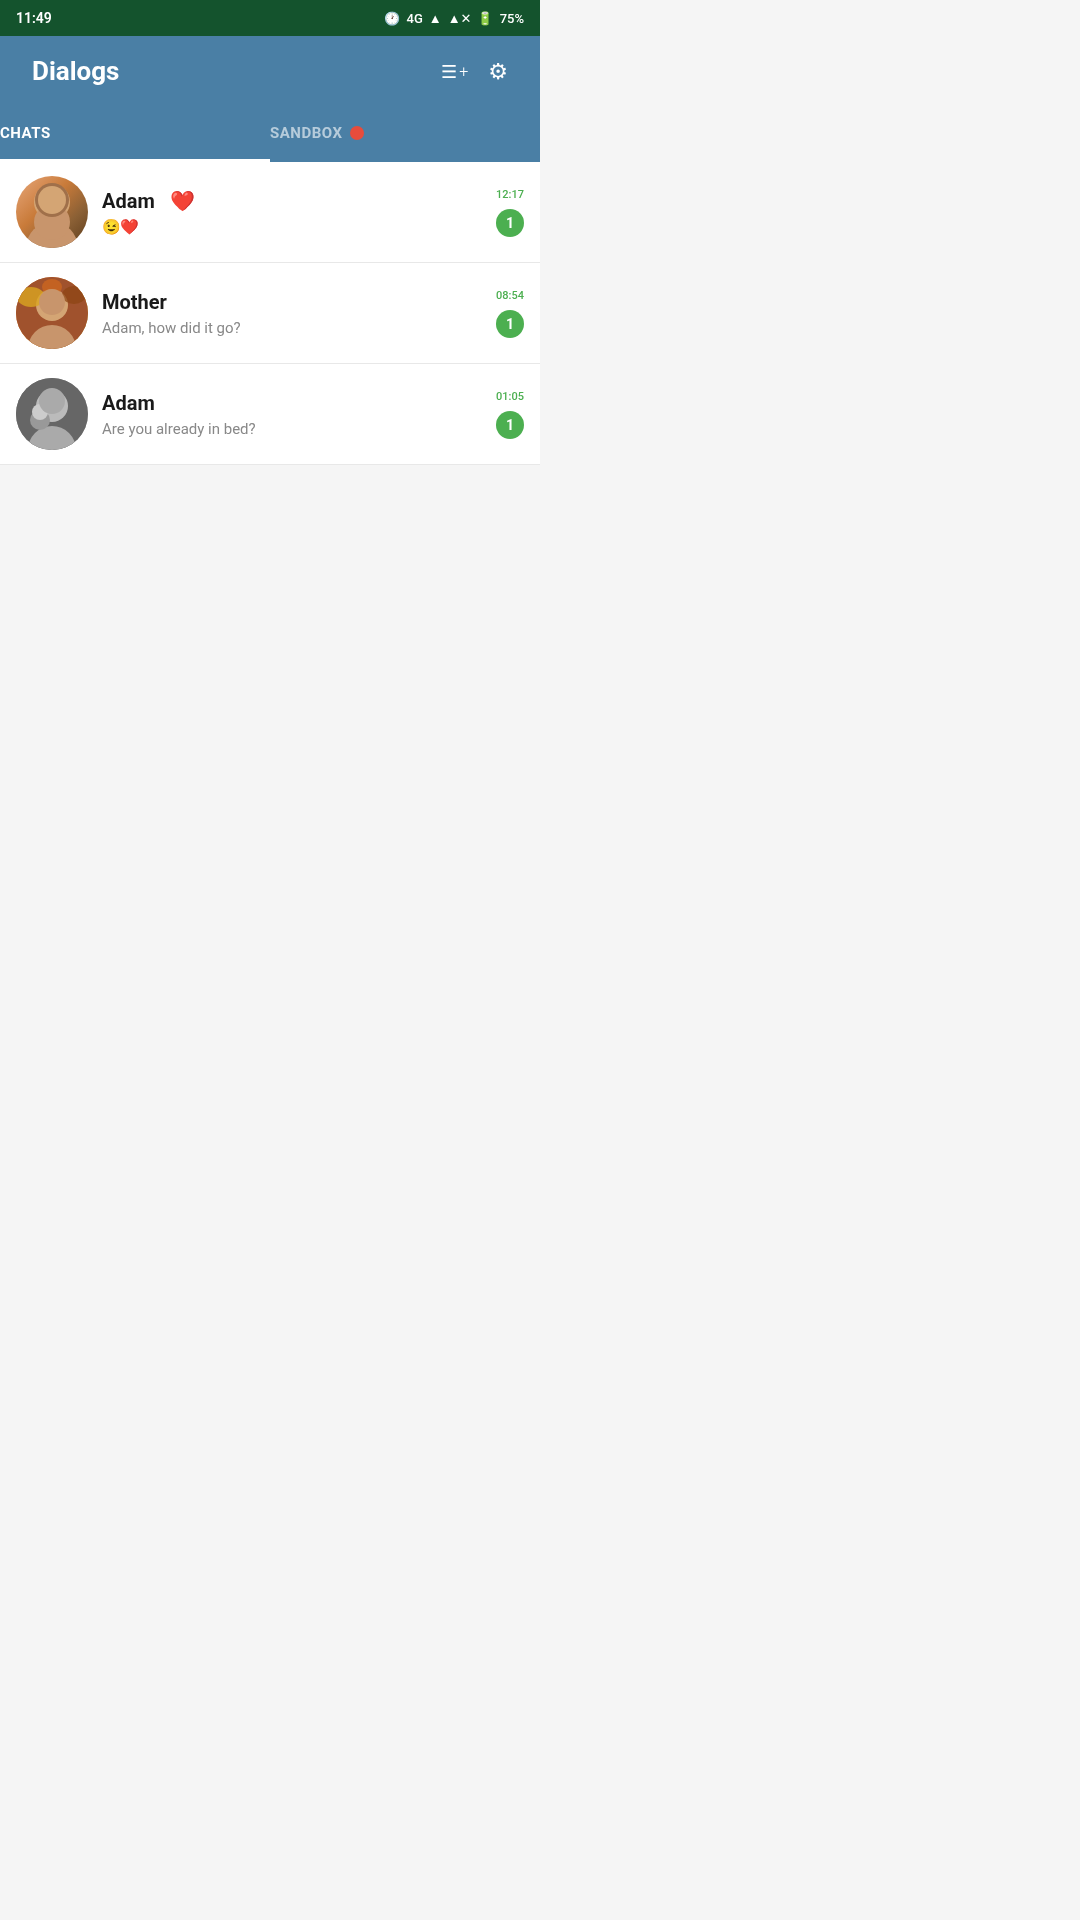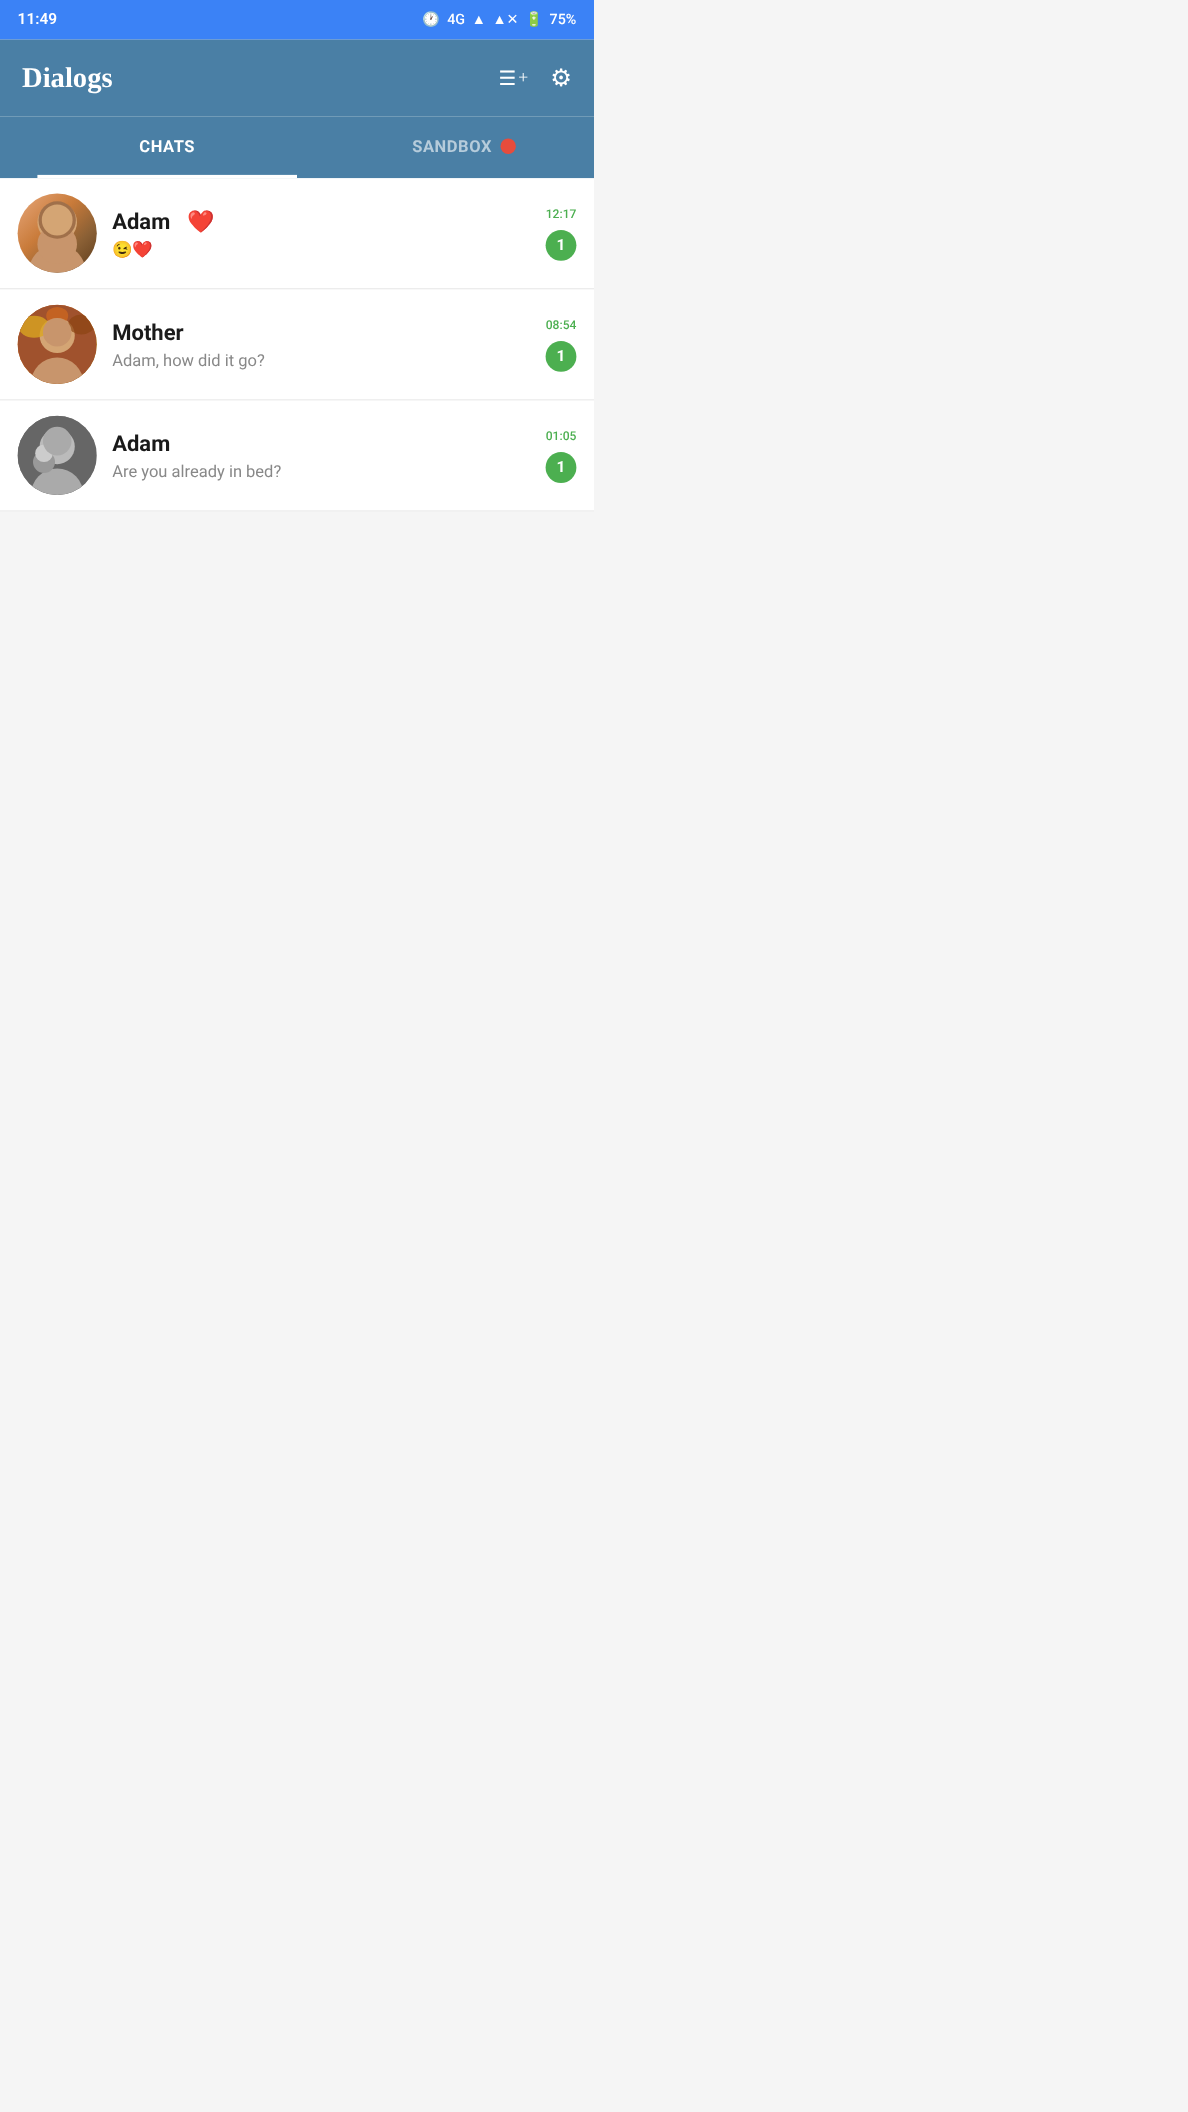--- a/index.html
+++ b/index.html
@@ -9,21 +9,21 @@
       width: 540px;
       height: 960px;
       font-family: 'Roboto', Arial, sans-serif;
       background: #f5f5f5;
       overflow: hidden;
       position: relative;
     }
 
     
     .status-bar {
-      background: #3b82f6;
+      background: #14532d;
       height: 36px;
       display: flex;
       align-items: center;
       justify-content: space-between;
       padding: 0 16px;
       color: white;
       font-size: 14px;
       font-weight: 500;
     }
 
@@ -39,22 +39,21 @@
       font-size: 13px;
     }
 
     
     .app-bar {
       background: #4a7fa5;
       height: 70px;
       display: flex;
       align-items: center;
       justify-content: space-between;
-      padding: 0 20px;
-      font-family: Liberation Serif, serif;
+      padding: 0 32px;
     }
 
     .app-title {
       color: white;
       font-size: 26px;
       font-weight: 700;
     }
 
     .app-bar-actions {
       display: flex;
@@ -73,27 +72,26 @@
       background: #4a7fa5;
       display: flex;
       height: 56px;
       border-bottom: 3px solid #4a7fa5;
     }
 
     .tab {
       flex: 1;
       display: flex;
       align-items: center;
-      justify-content: center;
+      justify-content: flex-start;
       cursor: pointer;
       position: relative;
       font-size: 15px;
       font-weight: 700;
       letter-spacing: 0.5px;
-      margin-left: 34px;
     }
 
     .tab-chats {
       color: white;
     }
 
     .tab-chats::after {
       content: '';
       position: absolute;
       bottom: -3px;

